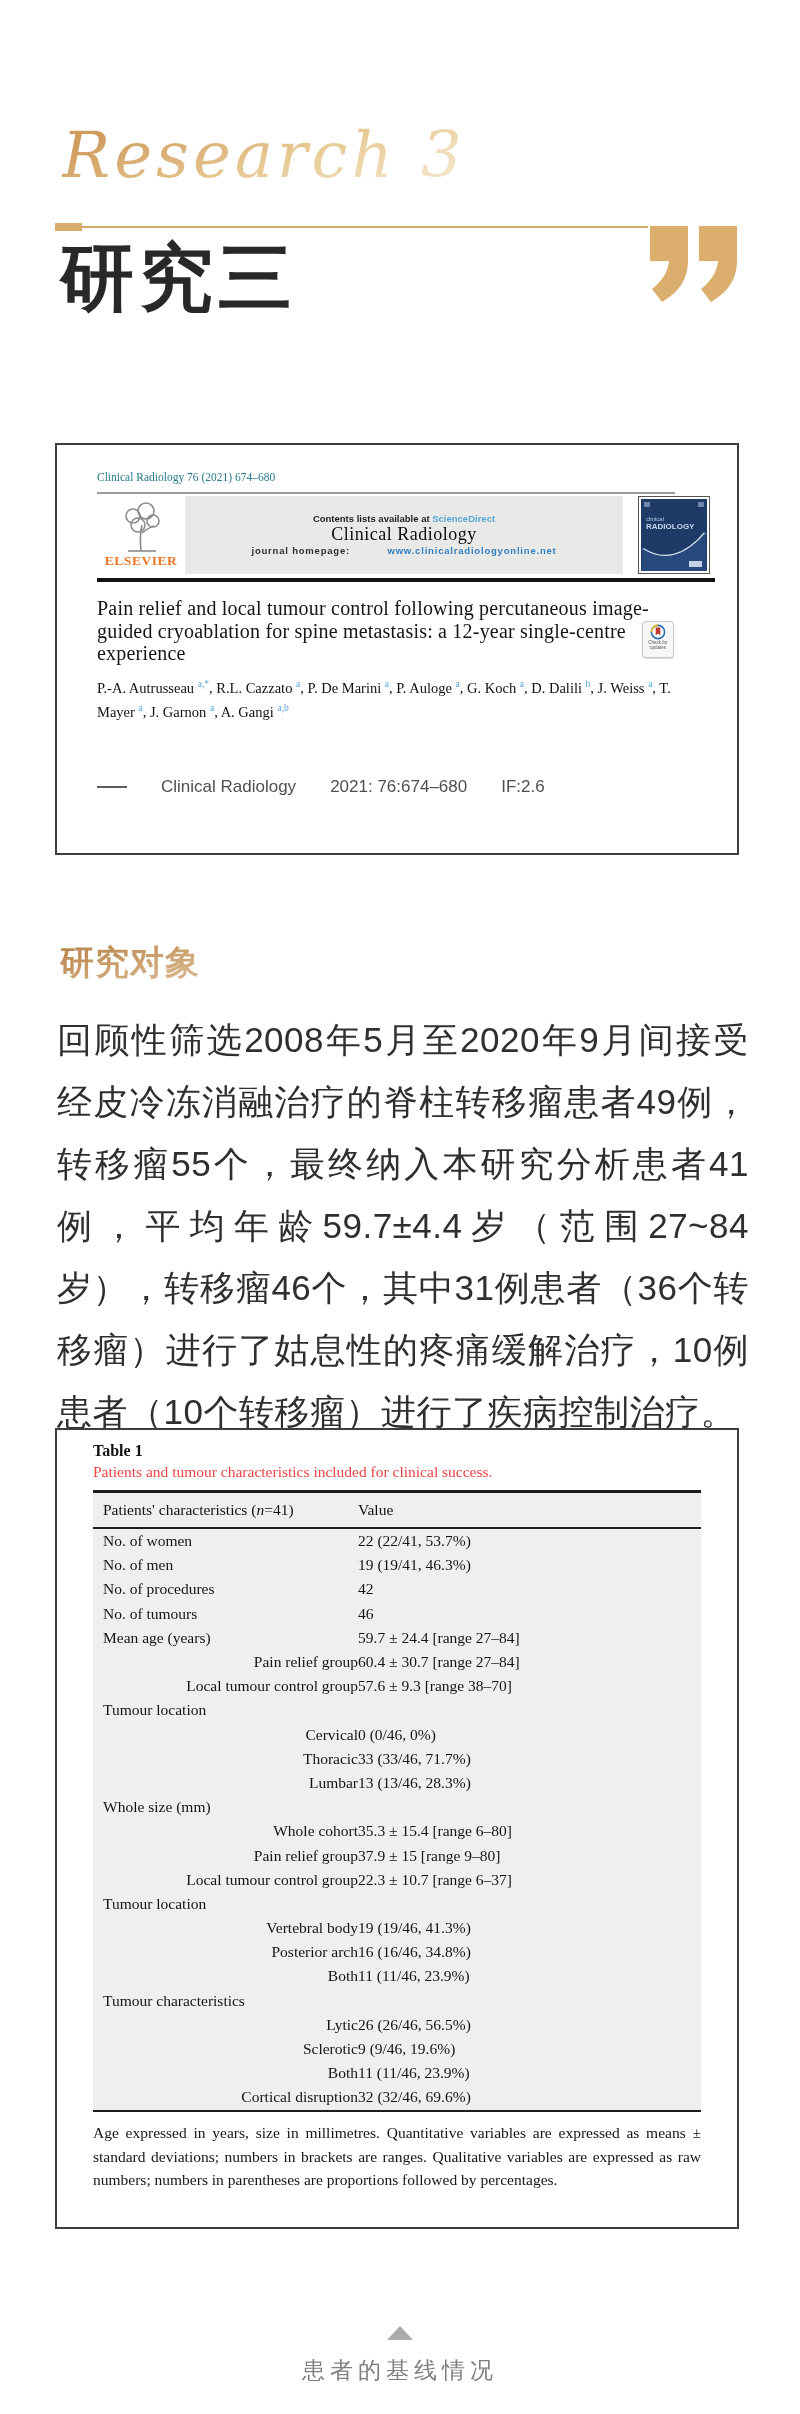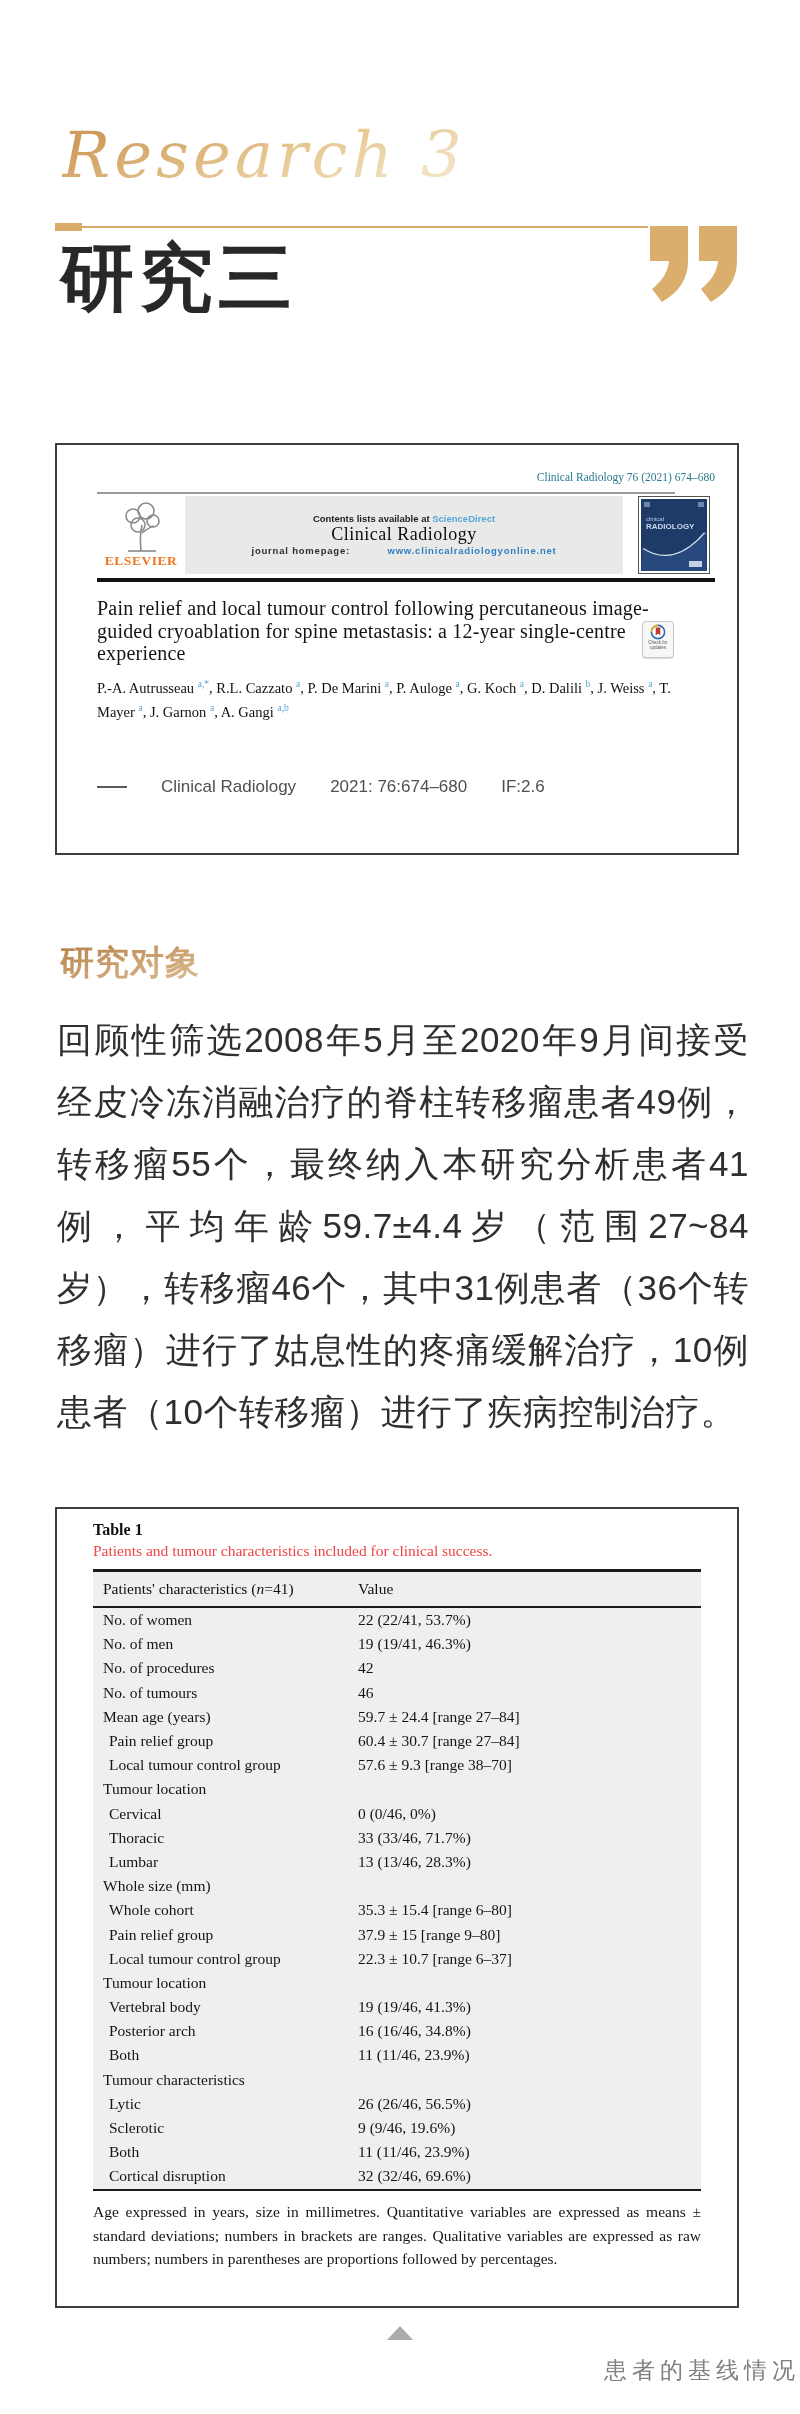--- a/index.html
+++ b/index.html
@@ -21,21 +21,21 @@
   .quote-mark{ position:absolute; left:649px; top:226px; }
   .cn-title{
     position:absolute; left:60px; top:238px;
     font-family:"Liberation Serif", serif; font-weight:700;
     font-size:74px; letter-spacing:5px; color:#282828; line-height:1.1;
   }
 
   
   .paper-card{ position:absolute; left:55px; top:443px; width:684px; height:412px;
     border:2px solid #3d3d3d; background:#fff; }
-  .jnl-cite{ position:absolute; top:26px; left:40px; width:618px; text-align:right;
+  .jnl-cite{ position:absolute; top:26px; left:40px; width:618px; text-align:left;
     font-family:"Liberation Serif", serif; font-size:11.5px; color:#27798d; }
   .jnl-rule{ position:absolute; top:47px; left:40px; width:578px; height:2px; background:#9a9a9a; }
   .jnl-row{ position:absolute; top:51px; left:40px; width:618px; display:flex; align-items:stretch; }
   .elsevier-col{ width:88px; display:flex; flex-direction:column; align-items:center; justify-content:center; padding-bottom:1px; }
   .elsevier-label{ font-family:"Liberation Serif", serif; font-weight:700; font-size:13.5px;
     color:#ee7623; letter-spacing:0.5px; }
   .banner{ width:438px; height:78px; background:#e9e9e8; display:flex; flex-direction:column;
     align-items:center; justify-content:center; padding:6px 4px 7px; }
   .banner-line1{ font-size:9.5px; font-weight:700; color:#1d1d1d; }
   .banner-line1 .sd{ color:#56a7d8; }
@@ -66,45 +66,45 @@
     background:linear-gradient(165deg,#b9854e 10%,#cda372 55%,#dcbf97 100%);
     -webkit-background-clip:text; background-clip:text; color:transparent;
   }
   .paragraph{
     position:absolute; left:57px; top:1009px; width:692px;
     font-size:35px; line-height:62px; letter-spacing:0.5px; color:#2f2f2f;
     text-align:justify;
   }
 
   
-  .table-card{ position:absolute; left:55px; top:1507px; width:684px; height:801px;
+  .table-card{ position:absolute; left:55px; top:1428px; width:684px; height:801px;
     border:2px solid #3d3d3d; background:#fff; padding:12px 36px 0; }
   .tbl-label{ font-family:"Liberation Serif", serif; font-weight:700; font-size:16px; color:#111; }
   .tbl-caption{ font-family:"Liberation Serif", serif; font-size:15.5px; color:#ef4444; margin-top:3px; }
   .tbl{ margin-top:9px; background:#f0efed; }
   .rule-double{ height:3px; border-top:2px solid #1c1c1c; border-bottom:1px solid #1c1c1c; background:#f0efed; }
   .rule-mid{ height:2px; background:#1c1c1c; }
   .rule-bottom{ height:2.5px; background:#1c1c1c; }
   .tbl-header{ display:flex; align-items:center; height:34px;
     font-family:"Liberation Serif", serif; font-size:15.5px; color:#111; }
   .tbl-col1{ width:265px; padding-left:10px; flex:none; }
   .tbl-col2{ flex:1; }
   .tbl-row{ display:flex; align-items:center; height:24.2px;
     font-family:"Liberation Serif", serif; font-size:15.5px; color:#141414; }
   .tbl-row .lbl{ width:265px; padding-left:10px; flex:none; white-space:nowrap; }
-  .tbl-row .lbl.indent{ padding-left:16px; }
+  .tbl-row .lbl.indent{ padding-left:16px;text-align:right; }
   .tbl-row .val{ flex:1; white-space:nowrap; }
   .tbl-footnote{ margin-top:9px; font-family:"Liberation Serif", serif; font-size:15.5px;
     line-height:23.5px; color:#151515; text-align:justify; }
 
   
   .fig-caption{ position:absolute; left:0; top:2326px; width:800px; text-align:center; }
   .fig-tri{ width:0; height:0; margin:0 auto; border-left:13px solid transparent;
     border-right:13px solid transparent; border-bottom:14px solid #ababab; }
-  .fig-text{ margin-top:15px; font-size:23px; color:#7f7f7f; letter-spacing:5px;text-align:right; }
+  .fig-text{ margin-top:15px; font-size:23px; color:#7f7f7f; letter-spacing:5px; }
 </style>
 </head>
 <body>
 
 <div id="page">
 
   <div class="script-title">Research 3</div>
   <div class="divider">
     <div class="divider-cap"></div>
   </div>

